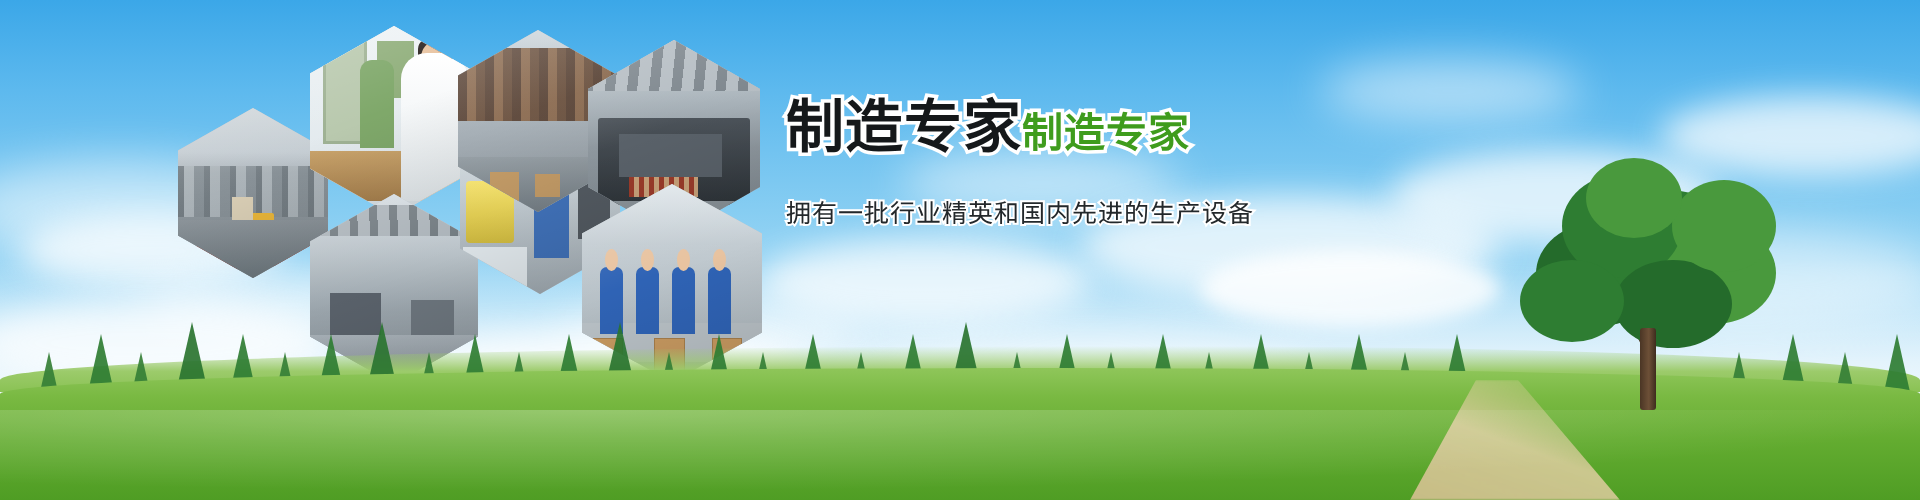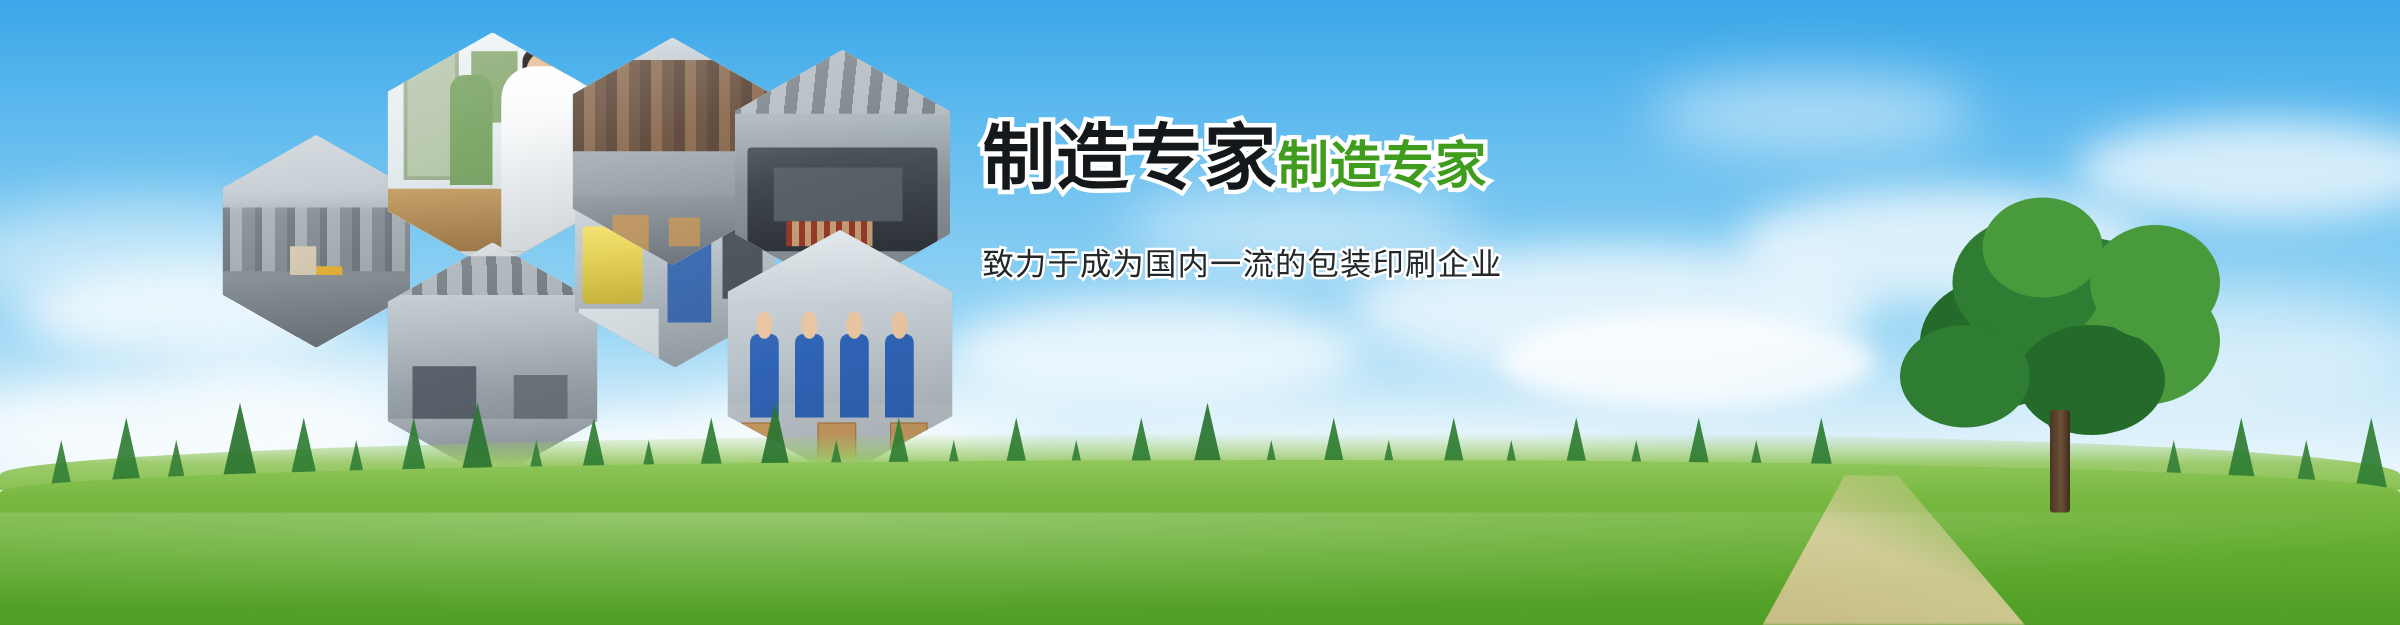--- a/index.html
+++ b/index.html
@@ -299,21 +299,21 @@
 
   </div>
 
   <div class="textblock">
 
     <div class="headline">
       <span class="dark">制造专家</span><span class="green">制造专家</span>
     </div>
 
     <div class="sublist">
-      <div class="subline">致力于成为国内一流的包装印刷企业</div>
+      <div class="subline">拥有一批行业精英和国内先进的生产设备</div>
     </div>
 
   </div>
 
   <div class="ground-far"></div>
 
   <div class="treeline">
     <div class="ftree s" style="left:40px;"></div>
     <div class="ftree" style="left:88px;"></div>
     <div class="ftree s" style="left:132px;"></div>

